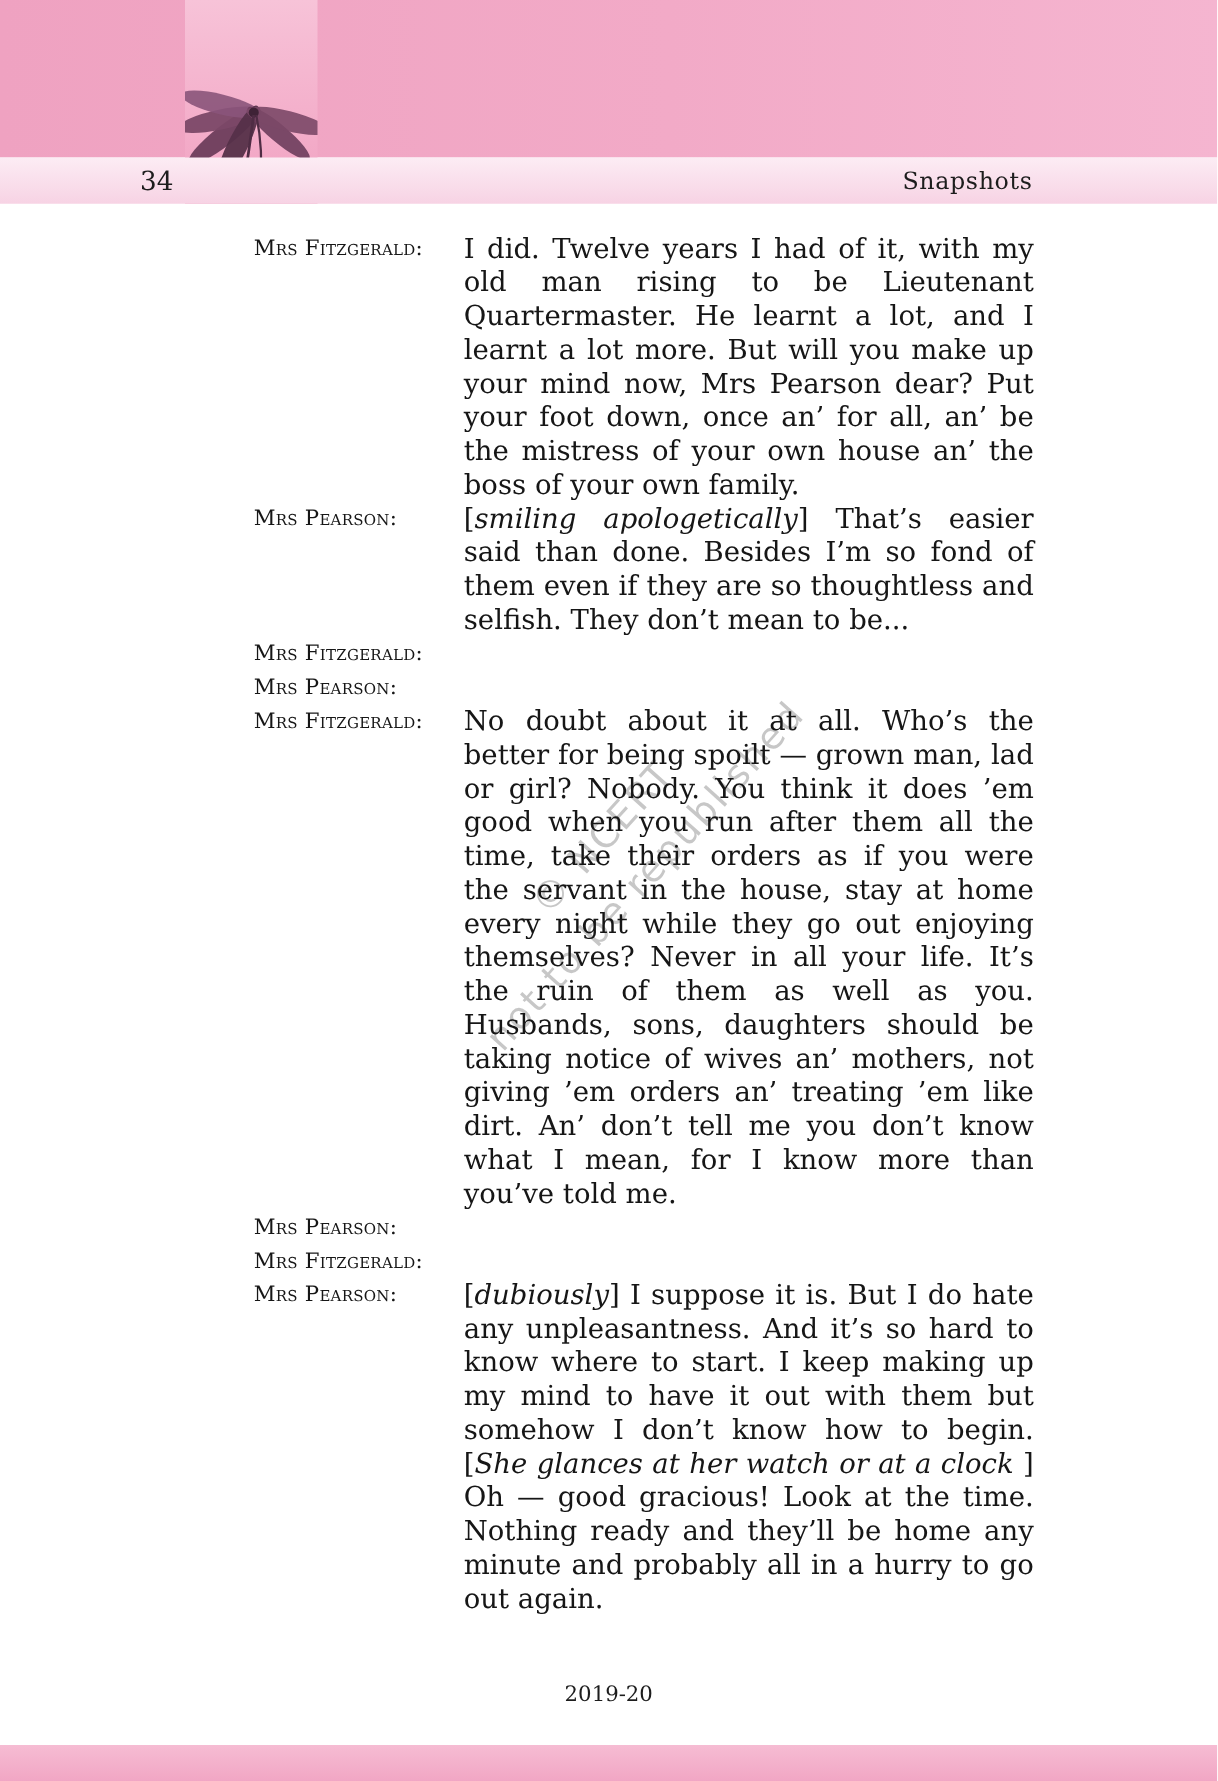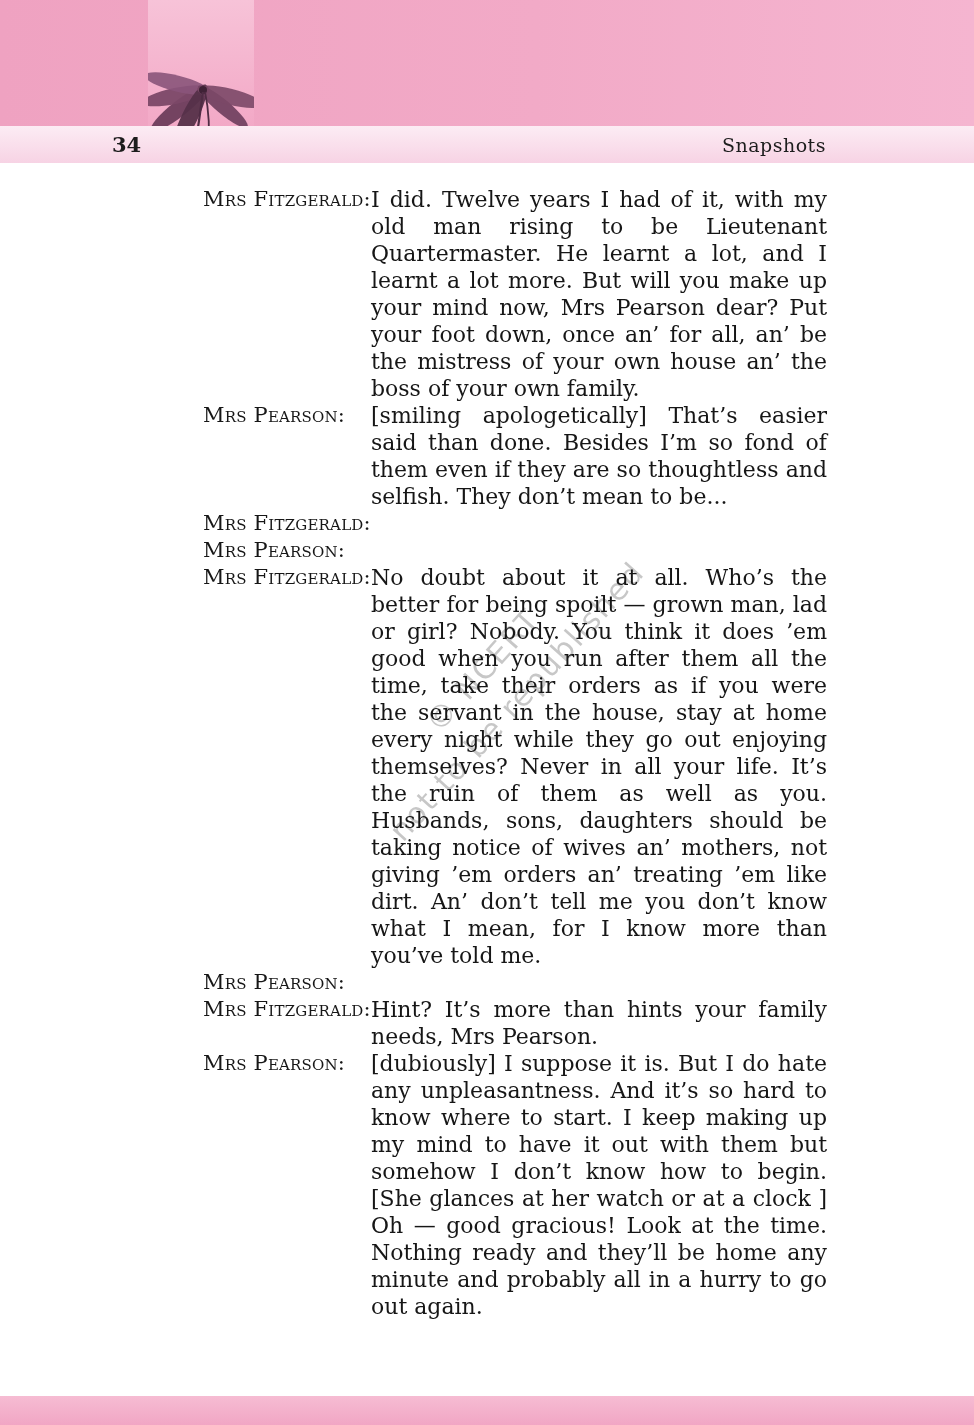--- a/index.html
+++ b/index.html
@@ -21,48 +21,48 @@
     background: linear-gradient(90deg, #efa2c1 0%, #f2aac7 55%, #f5b5d0 100%);
   }
   .band-strip {
     position: absolute; top: 126px; left: 0;
     width: 974px; height: 37px;
     background: linear-gradient(180deg, #fcecf4 0%, #f7d3e4 100%);
     box-sizing: border-box;
     display: flex; align-items: center; justify-content: space-between;
     padding: 0 148px 0 112px;
   }
-  .page-number { font-size: 21px; color: #1d1d1d; font-weight: bold; }
+  .page-number { font-size: 21px; color: #1d1d1d; }
   .book-title  { font-size: 19px; color: #1d1d1d; letter-spacing: 0.5px; }
 
   .flower-tile {
     position: absolute; left: 148px; top: 0;
     width: 106px; height: 163px;
     background: linear-gradient(180deg, #f7c3d8 0%, #f3abc8 70%, #f0a3c2 100%);
   }
   .flower-tile svg { display: block; }
 
   
   .content {
     position: absolute; top: 186px; left: 203px; width: 624px;
   }
   .entry { display: flex; }
   .speaker {
     flex: 0 0 168px; width: 168px;
     font-variant: small-caps;
-    font-size: 21px; line-height: 27px;
+    font-size: 17px; line-height: 27px;
     letter-spacing: 0.2px;
     white-space: nowrap;
   }
   .speech {
     flex: 1;
     text-align: justify;
     font-size: 22px; line-height: 27px;
   }
-  .it { }
+  .it { font-style: italic; }
 
   
   .watermark {
     position: absolute; top: 640px; left: 290px; width: 420px;
     transform: rotate(-48deg);
     color: rgba(115, 115, 115, 0.40);
     font-family: "DejaVu Sans", sans-serif;
     font-size: 30px; line-height: 46px;
     letter-spacing: 2px;
     text-align: center;
@@ -131,23 +131,23 @@
       </div>
       <div class="entry">
         <div class="speaker">Mrs Fitzgerald:</div>
         <div class="speech"><span>No doubt about it at all. Who’s the better for being spoilt — grown man, lad or girl? Nobody. You think it does ’em good when you run after them all the time, take their orders as if you were the servant in the house, stay at home every night while they go out enjoying themselves? Never in all your life. It’s the ruin of them as well as you. Husbands, sons, daughters should be taking notice of wives an’ mothers, not giving ’em orders an’ treating ’em like dirt. An’ don’t tell me you don’t know what I mean, for I know more than you’ve told me.</span></div>
       </div>
       <div class="entry">
         <div class="speaker">Mrs Pearson:</div>
       </div>
       <div class="entry">
         <div class="speaker">Mrs Fitzgerald:</div>
-        <div class="speech"><span>Hint? It’s more than hints your family needs, Mrs Pearson.</span></div>
       </div>
       <div class="entry">
         <div class="speaker">Mrs Pearson:</div>
         <div class="speech"><span>[</span><span class="it">dubiously</span><span>] I suppose it is. But I do hate any unpleasantness. And it’s so hard to know where to start. I keep making up my mind to have it out with them but somehow I don’t know how to begin. [</span><span class="it">She glances at her watch or at a clock</span><span> ] Oh — good gracious! Look at the time. Nothing ready and they’ll be home any minute and probably all in a hurry to go out again.</span></div>
       </div>
     </div>
 
+  <div class="footer">2019-20</div>
   <div class="band-bottom"></div>
 
 </div>
 
 </body></html>

